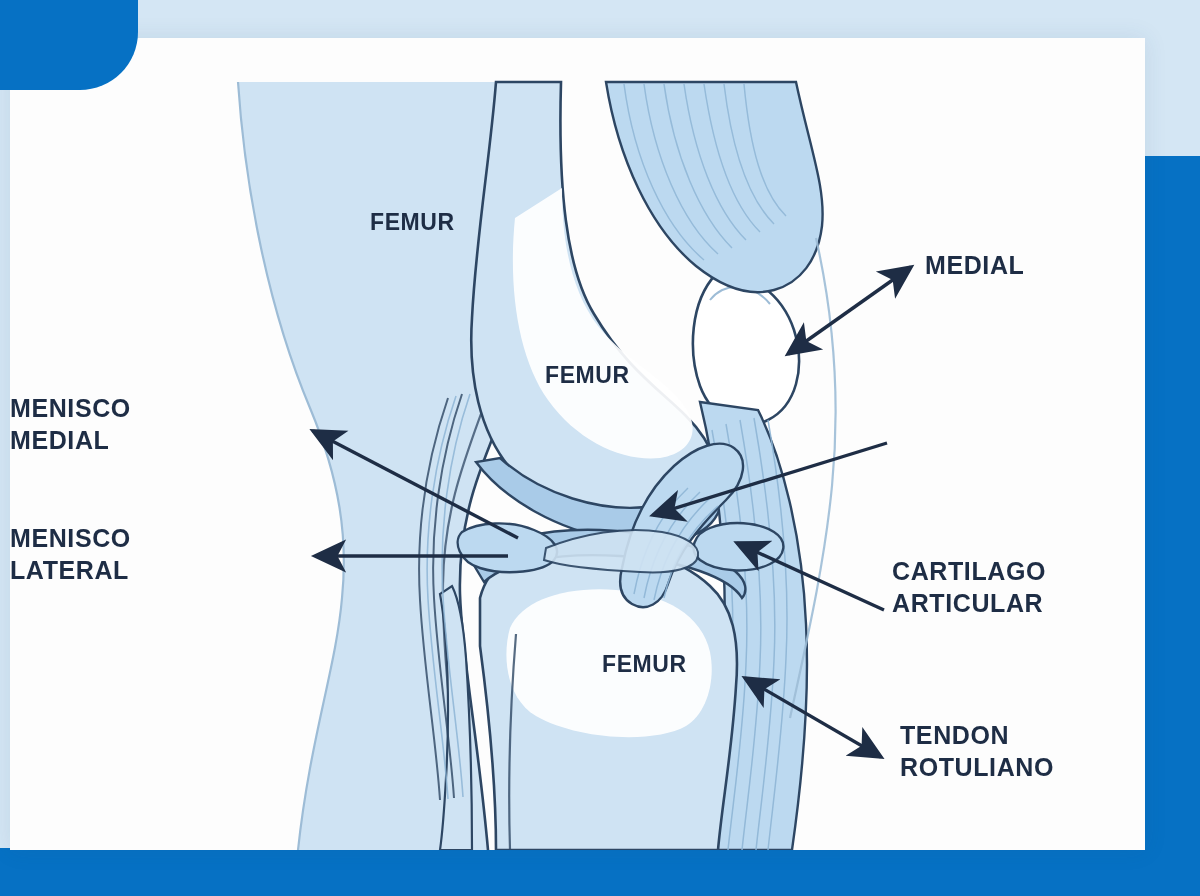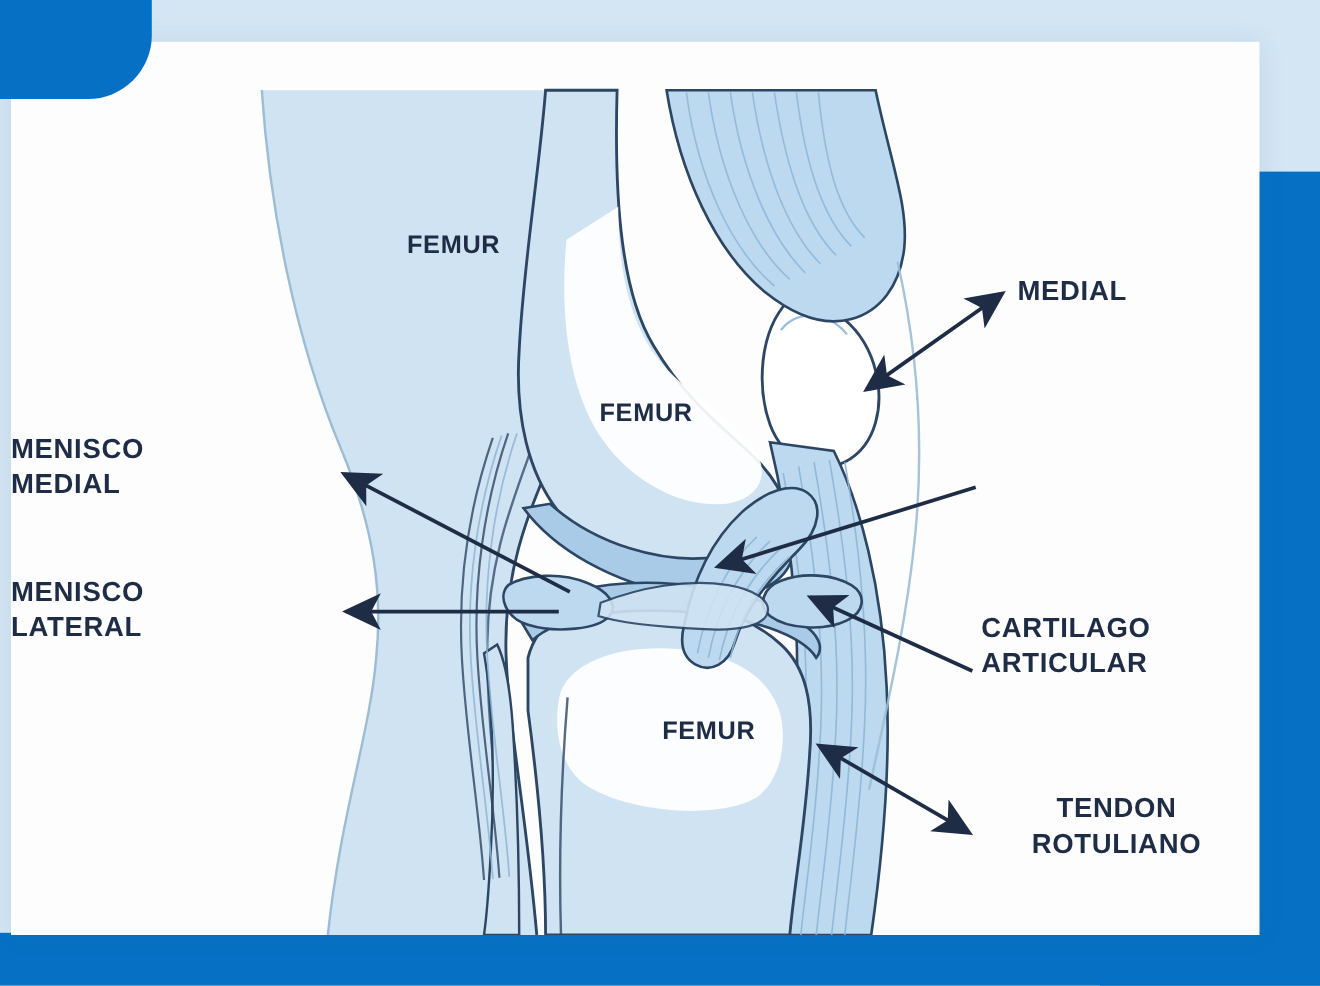--- a/index.html
+++ b/index.html
@@ -195,16 +195,16 @@
 <div class="lbl inner l-align" style="left:592px;top:612px;">FEMUR</div>
 
 <div class="lbl side r-align" style="left:0px;top:355px;width:290px;">MENISCO
 MEDIAL</div>
 <div class="lbl side r-align" style="left:0px;top:485px;width:290px;">MENISCO
 LATERAL</div>
 
 <div class="lbl side l-align" style="left:915px;top:212px;width:220px;">MEDIAL</div>
 <div class="lbl side l-align" style="left:882px;top:518px;width:230px;">CARTILAGO
 ARTICULAR</div>
-<div class="lbl side l-align" style="left:890px;top:682px;width:230px;text-align:center;">TENDON
+<div class="lbl side l-align" style="left:890px;top:682px;width:230px;">TENDON
 ROTULIANO</div>
 
 </div>
 
 </body></html>

